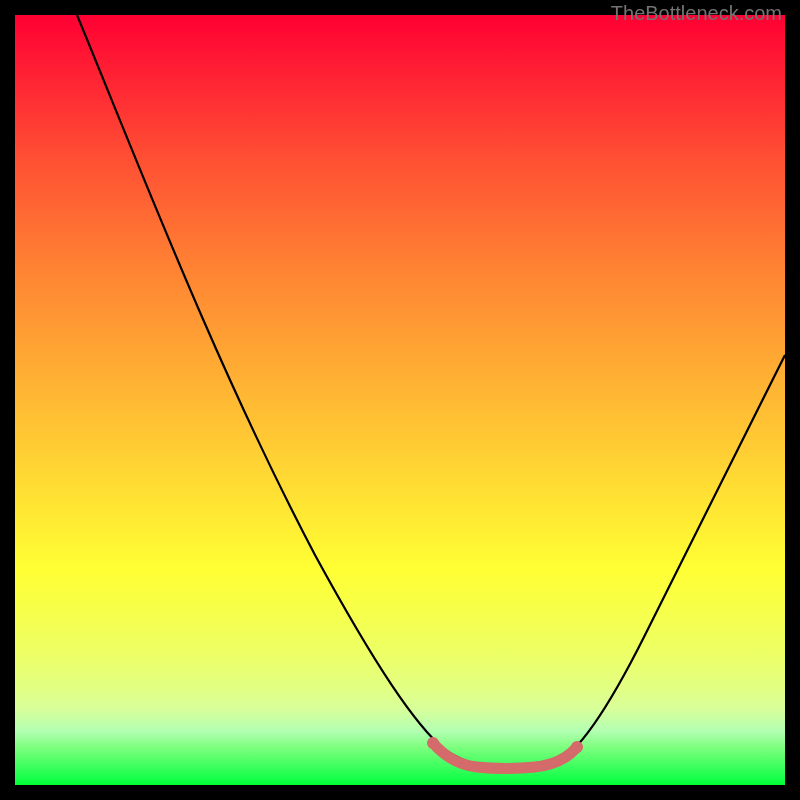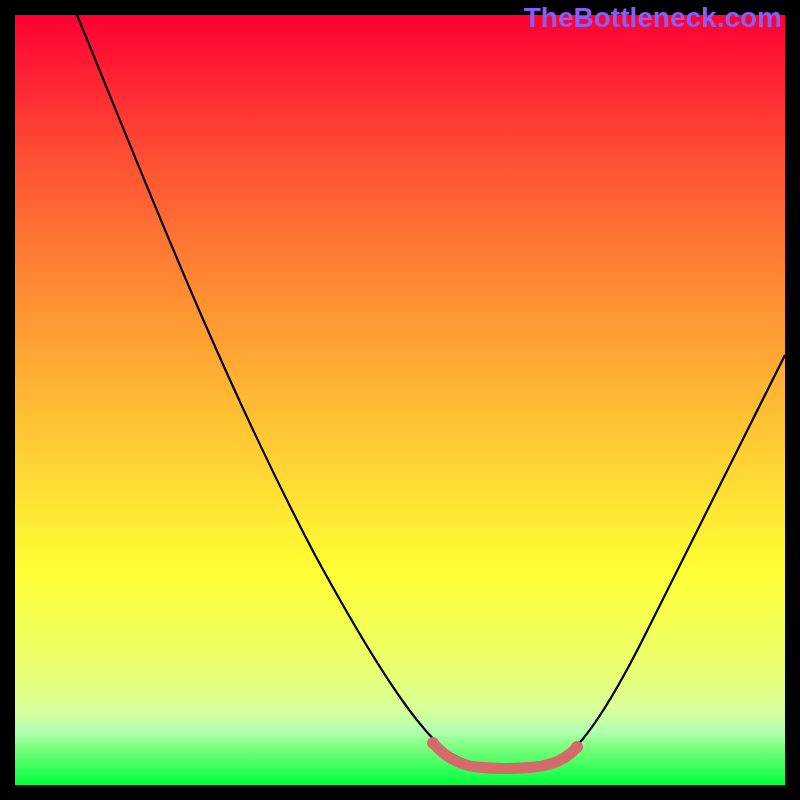--- a/index.html
+++ b/index.html
@@ -37,23 +37,23 @@
       #80ff80 95%,
       #4dff66 97%,
       #1aff4d 99%,
       #00ff33 100%
     );
   }
   .watermark {
     position: absolute;
     top: 2px;
     right: 18px;
-    color: #8b5cf6;
-    font-size: 28px;
-    font-weight: 700;
+    color: #737373;
+    font-size: 20px;
+    font-weight: 400;
     z-index: 20;
   }
   svg.curve {
     position: absolute;
     left: 15px;
     top: 15px;
     width: 770px;
     height: 770px;
     z-index: 10;
   }

